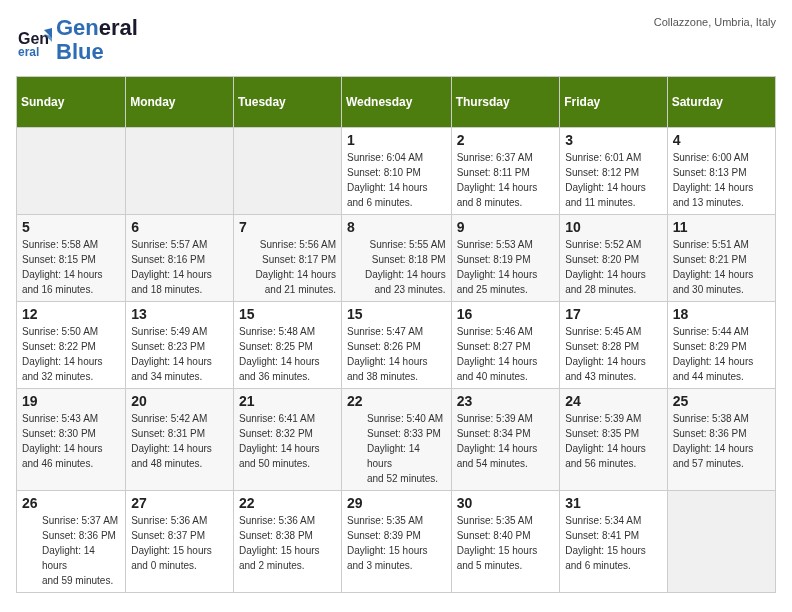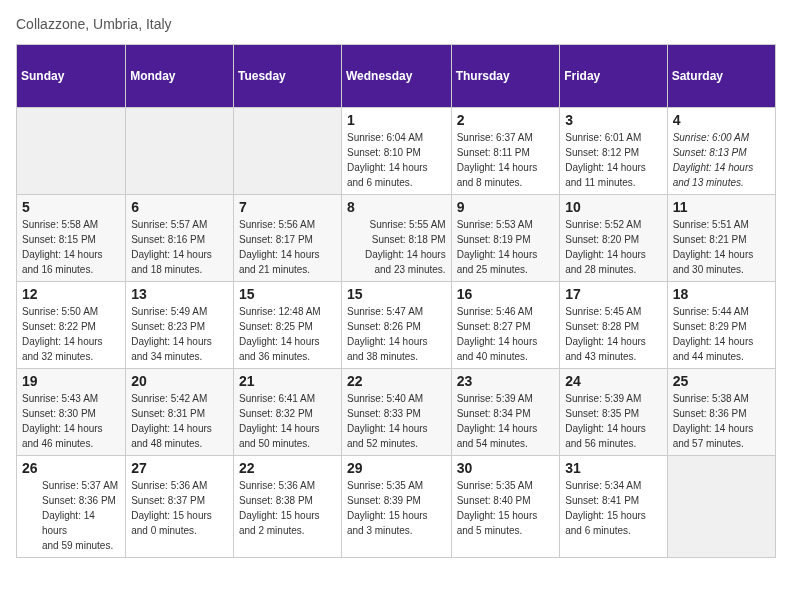--- a/index.html
+++ b/index.html
@@ -36,33 +36,33 @@
     }
     .title-block {
       text-align: right;
     }
     .month-title {
       font-size: 36px;
       font-weight: bold;
       color: #222;
     }
     .location {
-      font-size: 14px;
+      font-size: 11px;
       color: #555;
     }
     table {
       width: 100%;
       border-collapse: collapse;
     }
     thead tr th {
-      background-color: #4c1d95;
+      background-color: #4d7c0f;
       color: #fff;
       font-size: 12px;
       font-weight: bold;
-      padding: 24px 4px;
+      padding: 18px 4px;
       text-align: left;
       border: 1px solid #ccc;
     }
     tbody tr td {
       vertical-align: top;
       border: 1px solid #ccc;
       padding: 4px 5px;
       width: 113px;
       min-height: 80px;
       font-size: 10.5px;
@@ -85,20 +85,34 @@
       line-height: 1.5;
     }
     td.empty {
       background: #f0f0f0;
     }
   </style>
 </head>
 <body>
 
 <div class="header">
+  <div class="logo">
+    <svg class="logo-icon" viewBox="0 0 36 36">
+      <rect x="0" y="0" width="36" height="36" fill="none"></rect>
+      <text x="2" y="22" font-size="16" font-weight="bold" fill="#1a1a2e">Gen</text>
+      <text x="2" y="34" font-size="12" font-weight="bold" fill="#2e6db4">eral</text>
+      <polygon points="28,8 36,16 36,6" fill="#2e6db4"></polygon>
+      <polygon points="28,12 36,20 36,14" fill="#2e6db4" opacity="0.7"></polygon>
+    </svg>
+    <div>
+      <div class="logo-text">
+        <span>Gen</span>eral<br><span>Blue</span>
+      </div>
+    </div>
+  </div>
   <div class="title-block">
     <div class="location">Collazzone, Umbria, Italy</div>
   </div>
 </div>
 
 <table>
   <thead>
     <tr>
     <th>Sunday</th>
         <th>Monday</th>
@@ -130,21 +144,21 @@
         </td>
         <td>
           <span class="day-num">3</span>
           <div class="day-info" style="white-space: pre-line;">Sunrise: 6:01 AM
 Sunset: 8:12 PM
 Daylight: 14 hours
 and 11 minutes.</div>
         </td>
         <td>
           <span class="day-num">4</span>
-          <div class="day-info" style="white-space: pre-line; font-style: italic;">Sunrise: 6:00 AM
+          <div class="day-info" style="white-space: pre-line;">Sunrise: 6:00 AM
 Sunset: 8:13 PM
 Daylight: 14 hours
 and 13 minutes.</div>
         </td>
       </tr>
       <tr>
         <td>
           <span class="day-num">5</span>
           <div class="day-info" style="white-space: pre-line;">Sunrise: 5:58 AM
 Sunset: 8:15 PM
@@ -153,21 +167,21 @@
         </td>
         <td>
           <span class="day-num">6</span>
           <div class="day-info" style="white-space: pre-line;">Sunrise: 5:57 AM
 Sunset: 8:16 PM
 Daylight: 14 hours
 and 18 minutes.</div>
         </td>
         <td>
           <span class="day-num">7</span>
-          <div class="day-info" style="white-space: pre-line;">Sunrise: 5:56 AM
+          <div class="day-info" style="white-space: pre-line; text-align: right;">Sunrise: 5:56 AM
 Sunset: 8:17 PM
 Daylight: 14 hours
 and 21 minutes.</div>
         </td>
         <td>
           <span class="day-num">8</span>
           <div class="day-info" style="white-space: pre-line; text-align: right;">Sunrise: 5:55 AM
 Sunset: 8:18 PM
 Daylight: 14 hours
 and 23 minutes.</div>
@@ -204,21 +218,21 @@
         </td>
         <td>
           <span class="day-num">13</span>
           <div class="day-info" style="white-space: pre-line;">Sunrise: 5:49 AM
 Sunset: 8:23 PM
 Daylight: 14 hours
 and 34 minutes.</div>
         </td>
         <td>
           <span class="day-num">15</span>
-          <div class="day-info" style="white-space: pre-line;">Sunrise: 12:48 AM
+          <div class="day-info" style="white-space: pre-line;">Sunrise: 5:48 AM
 Sunset: 8:25 PM
 Daylight: 14 hours
 and 36 minutes.</div>
         </td>
         <td>
           <span class="day-num">15</span>
           <div class="day-info" style="white-space: pre-line;">Sunrise: 5:47 AM
 Sunset: 8:26 PM
 Daylight: 14 hours
 and 38 minutes.</div>
@@ -262,21 +276,21 @@
         </td>
         <td>
           <span class="day-num">21</span>
           <div class="day-info" style="white-space: pre-line;">Sunrise: 6:41 AM
 Sunset: 8:32 PM
 Daylight: 14 hours
 and 50 minutes.</div>
         </td>
         <td>
           <span class="day-num">22</span>
-          <div class="day-info" style="white-space: pre-line;">Sunrise: 5:40 AM
+          <div class="day-info" style="white-space: pre-line; margin-left: 20px;">Sunrise: 5:40 AM
 Sunset: 8:33 PM
 Daylight: 14 hours
 and 52 minutes.</div>
         </td>
         <td>
           <span class="day-num">23</span>
           <div class="day-info" style="white-space: pre-line;">Sunrise: 5:39 AM
 Sunset: 8:34 PM
 Daylight: 14 hours
 and 54 minutes.</div>

